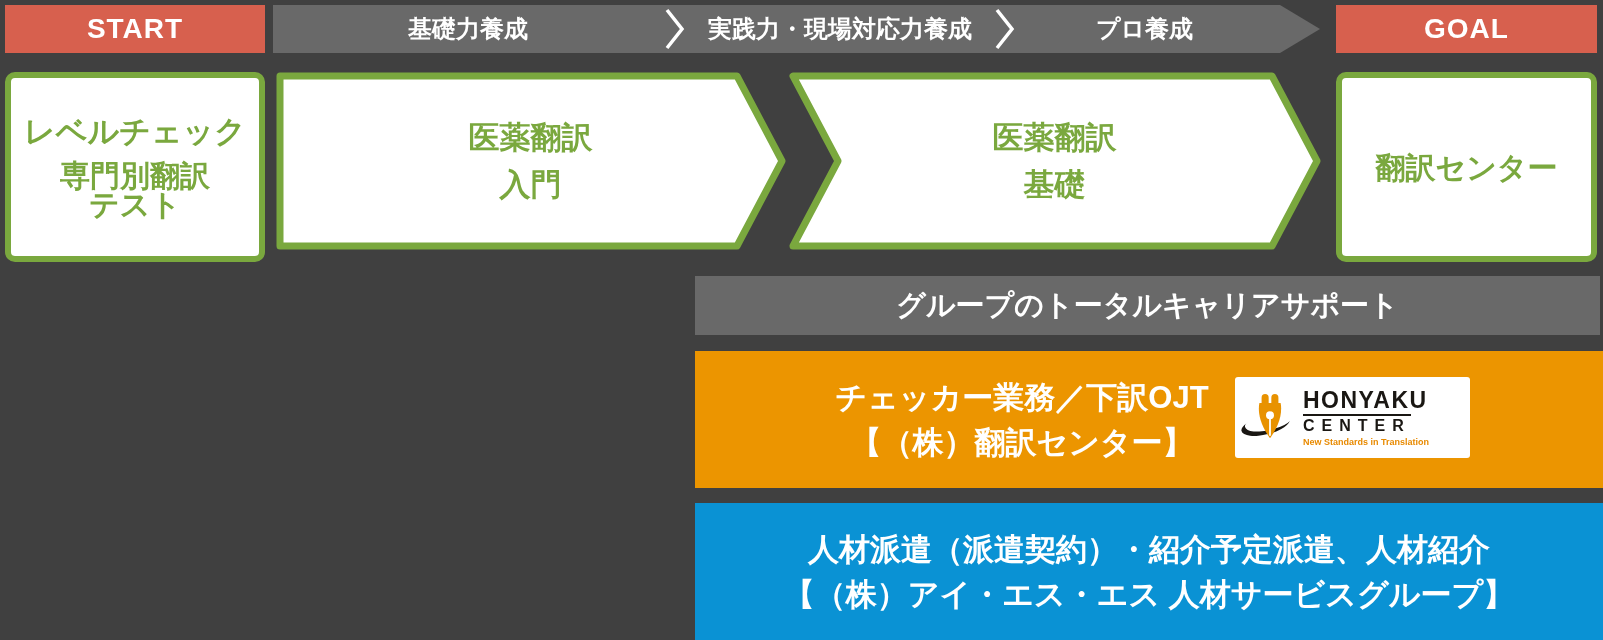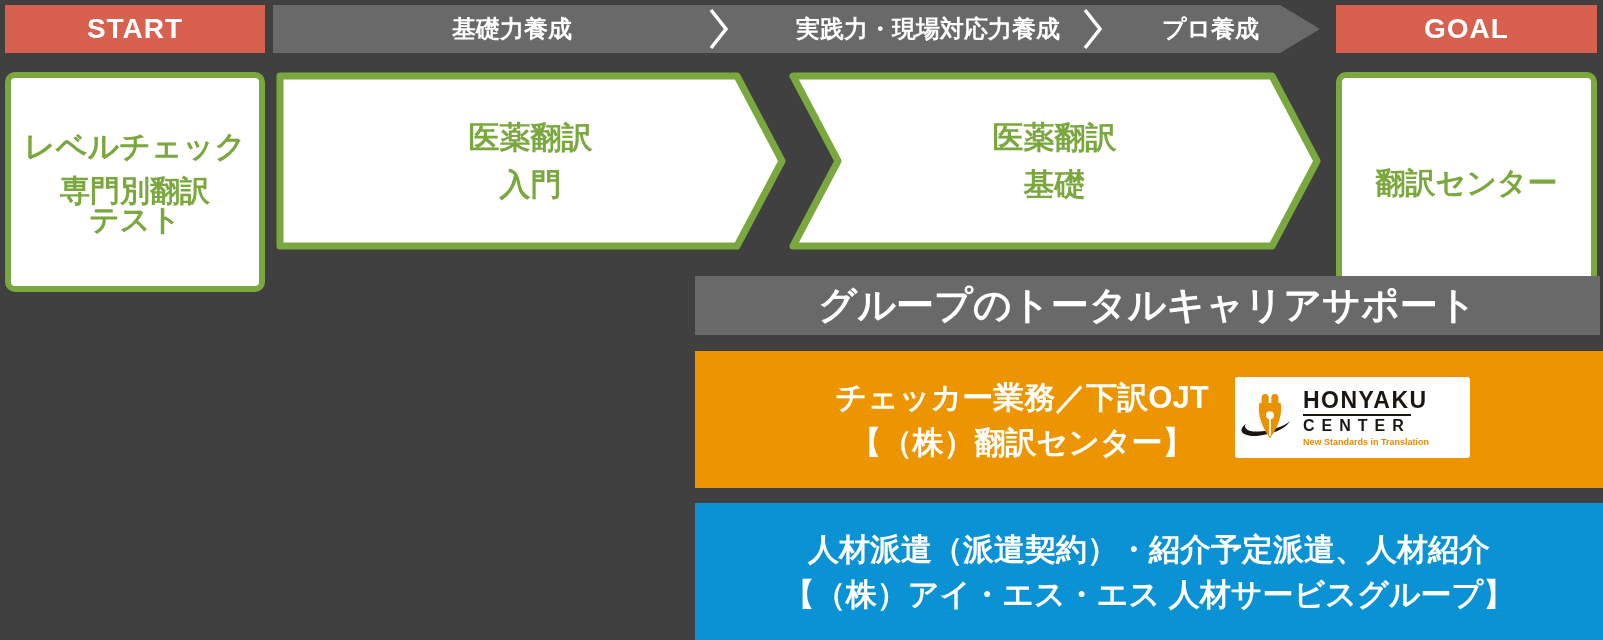--- a/index.html
+++ b/index.html
@@ -14,29 +14,29 @@
     font-size:28px; font-weight:bold; letter-spacing:1px;
   }
   .start-cap { left:5px;   width:260px; }
   .goal-cap  { left:1336px; width:261px; }
 
   .stage-banner {
     position:absolute; left:273px; top:5px; width:1047px; height:48px; background:#696969;
     clip-path:polygon(0 0, calc(100% - 40px) 0, 100% 50%, calc(100% - 40px) 100%, 0 100%);
     display:flex; align-items:stretch; color:#ffffff; font-size:24px; font-weight:bold;
   }
-  .stage-seg { display:flex; align-items:center; justify-content:center; white-space:nowrap;padding-left:44px; }
+  .stage-seg { display:flex; align-items:center; justify-content:center; white-space:nowrap; }
   .seg1 { width:390px; }
   .seg2 { width:306px; }
   .seg3 { flex:1; padding-right:48px; }
   .stage-chev { width:24px; height:48px; flex:0 0 auto; }
 
   
   .green-box {
-    position:absolute; top:72px; height:220px; box-sizing:border-box;
+    position:absolute; top:72px; height:190px; box-sizing:border-box;
     border:6px solid #7aa83e; border-radius:10px; background:#ffffff; color:#7aa83e;
     display:flex; flex-direction:column; align-items:center; justify-content:center;
     text-align:center; font-weight:bold;
   }
   .level-box { left:5px; width:260px; }
   .level-title { font-size:31px; line-height:1.1; margin-bottom:12px; }
   .level-sub { font-size:30px; line-height:29px; }
   .goal-box { left:1336px; width:261px; font-size:30px; line-height:45px; }
 
   .arrow-wrap { position:absolute; top:72px; height:178px; }
@@ -45,21 +45,21 @@
   .arrow-wrap svg { position:absolute; left:0; top:0; }
   .arrow-text {
     position:absolute; left:0; top:0; width:100%; height:100%;
     display:flex; flex-direction:column; align-items:center; justify-content:center;
     color:#7aa83e; font-size:31px; font-weight:bold; line-height:47px; text-align:left;
   }
 
   
   .support-header {
     position:absolute; left:695px; top:276px; width:905px; height:59px; background:#696969;
-    color:#ffffff; font-size:38px; font-weight:bold;
+    color:#ffffff; font-size:29px; font-weight:bold;
     display:flex; align-items:center; justify-content:center;
   }
   .band {
     position:absolute; left:695px; width:908px; height:137px;
     color:#ffffff; font-size:31px; font-weight:bold; line-height:45px; text-align:center;
   }
   .honyaku-band { top:351px; background:#ec9500; }
   .staffing-band {
     top:503px; background:#0a92d4;
     display:flex; flex-direction:column; align-items:center; justify-content:center;

